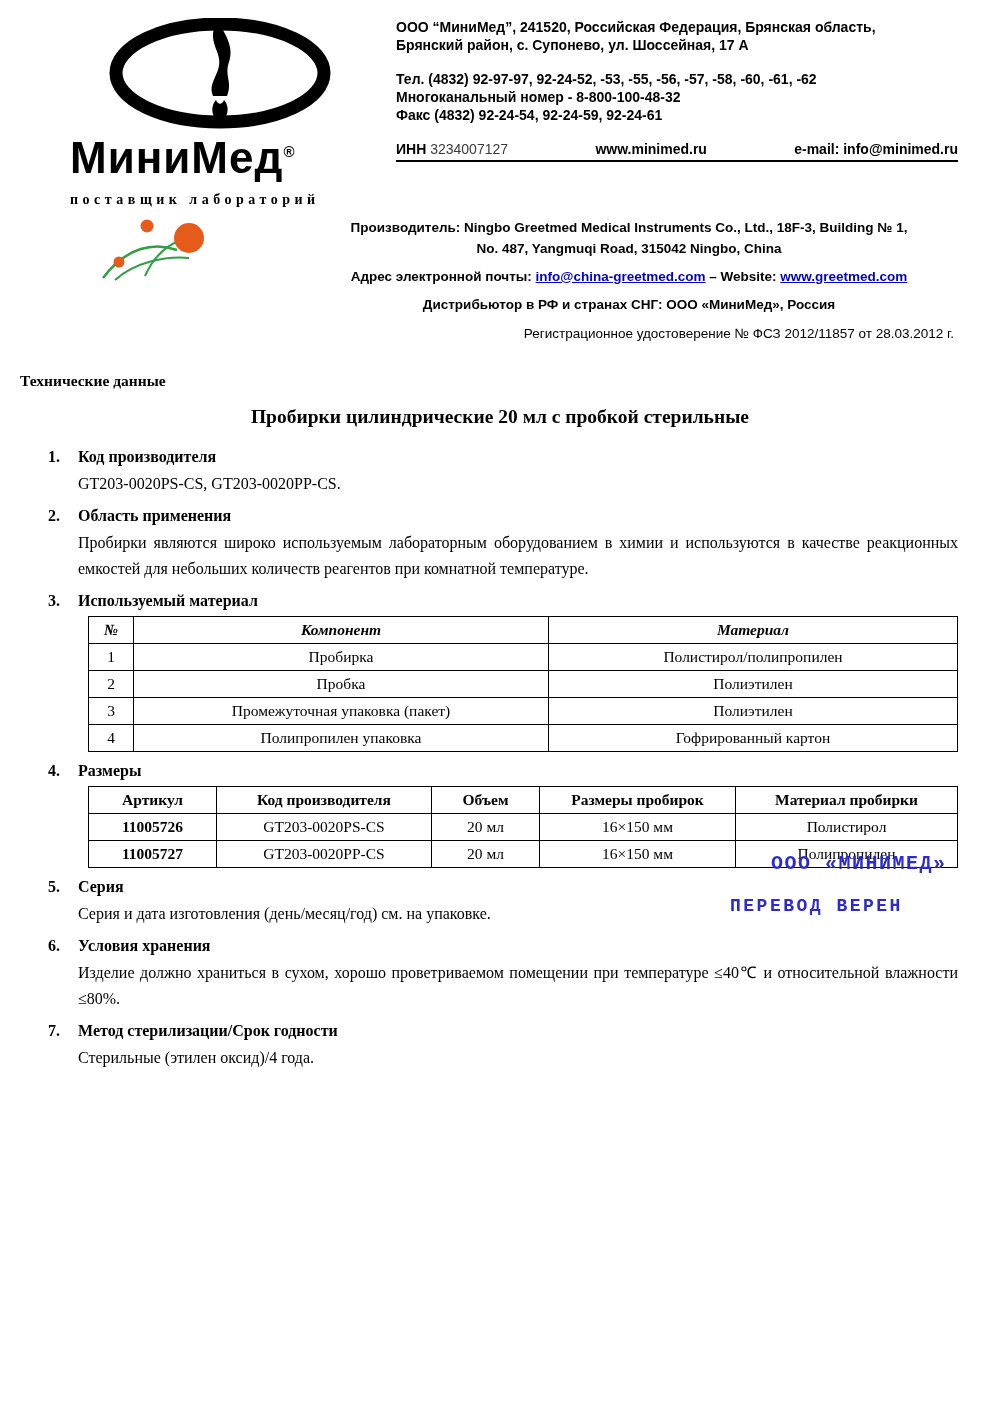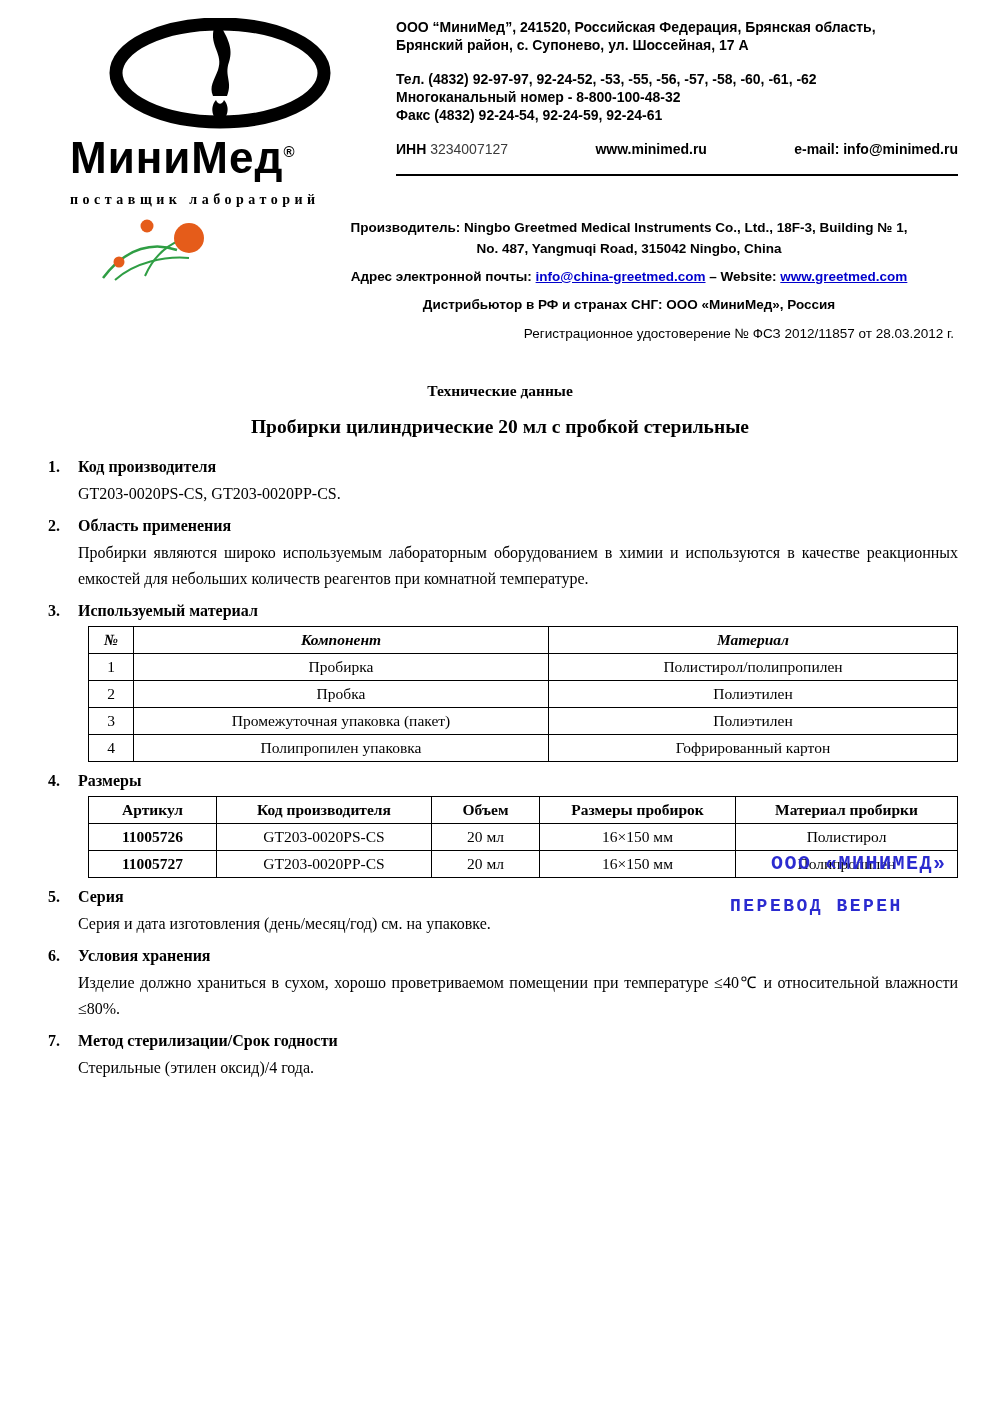--- a/index.html
+++ b/index.html
@@ -16,39 +16,39 @@
   .logo-block { width:300px; flex:0 0 300px; text-align:left; }
   .logo-mark { display:block; margin-left:38px; }
   .brand-line { font-family:"Liberation Sans", sans-serif; font-weight:bold; font-size:44px; letter-spacing:1px; line-height:44px; white-space:nowrap; }
   .reg-mark { font-size:15px; vertical-align:super; }
   .brand-tagline { font-family:Liberation Serif, serif; font-weight:bold; font-size:14px; letter-spacing:4.5px; margin-top:12px; white-space:nowrap; }
 
   .contact-block {
     flex:1; margin-left:26px;
     font-family:"Liberation Sans", sans-serif; font-weight:bold;
     font-size:14px; line-height:18px;
-    border-bottom:2px solid #000; padding-bottom:16px;
+    border-bottom:2px solid #000; padding-bottom:2px;
   }
   .addr { margin-bottom:16px; }
   .phones { margin-bottom:16px; }
   .inn-row { display:flex; justify-content:space-between; align-items:center; }
   .inn-value { font-weight:normal; color:#3a3a3a; }
 
   
   .greetmed-header { display:flex; padding:10px 42px 0 85px; align-items:flex-start; }
   .greetmed-logo { width:215px; flex:0 0 215px; }
   .greetmed-word { color:#2f9e44; font-family:"Liberation Sans", sans-serif; font-weight:bold; font-size:29px; letter-spacing:1px; margin-top:-4px; }
   .greetmed-info { flex:1; font-family:"Liberation Sans", sans-serif; font-weight:bold; font-size:13.5px; line-height:20px; text-align:center; }
   .gm-row { margin-bottom:1px; }
   .gm-row-gap { margin-top:8px; }
   .doc-link { color:#0000cc; text-decoration:underline; }
   .reg-line { font-weight:normal; text-align:right; margin-top:9px; padding-right:4px; font-size:13.5px; }
 
   
-  .doc-subtitle { text-align:center; font-weight:bold; font-size:15.5px; margin-top:38px; }
+  .doc-subtitle { font-weight:bold; font-size:15.5px; margin-top:28px;padding-left:20px; }
   .doc-title { text-align:center; font-weight:bold; font-size:19.5px; margin-top:16px; }
 
   
   .sections { padding:10px 42px 0 48px; }
   .sec-heading { display:flex; font-weight:bold; font-size:16px; margin-top:10px; margin-bottom:5px; }
   .sec-num { width:30px; flex:0 0 30px; }
   .sec-body { margin-left:30px; font-size:16px; line-height:26px; }
   .justify { text-align:justify; }
 
   table { border-collapse:collapse; margin:6px 0 8px 40px; width:calc(100% - 40px); }

